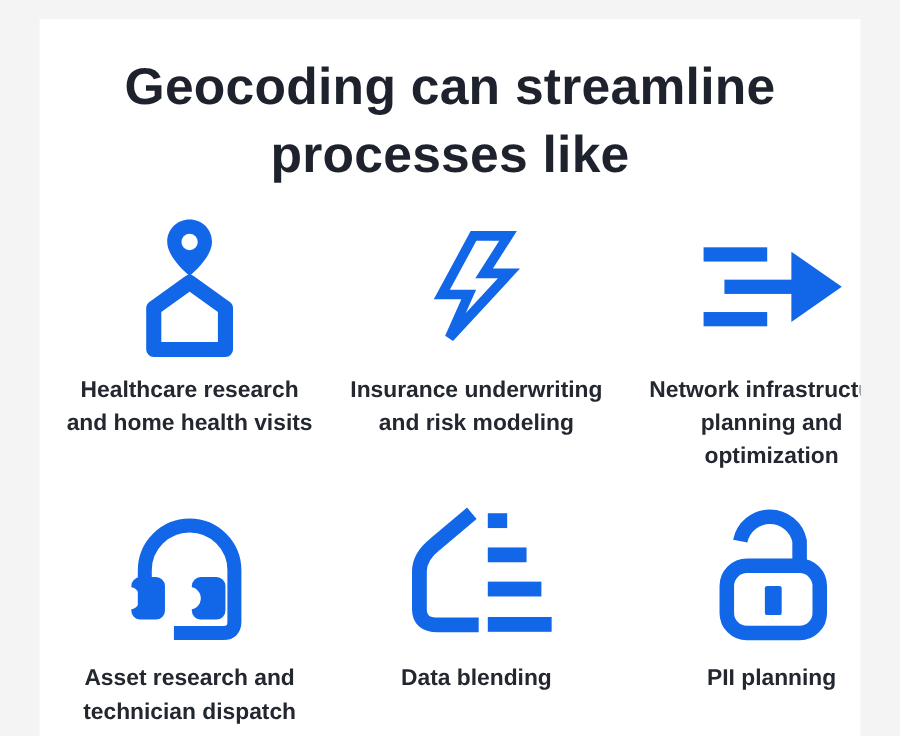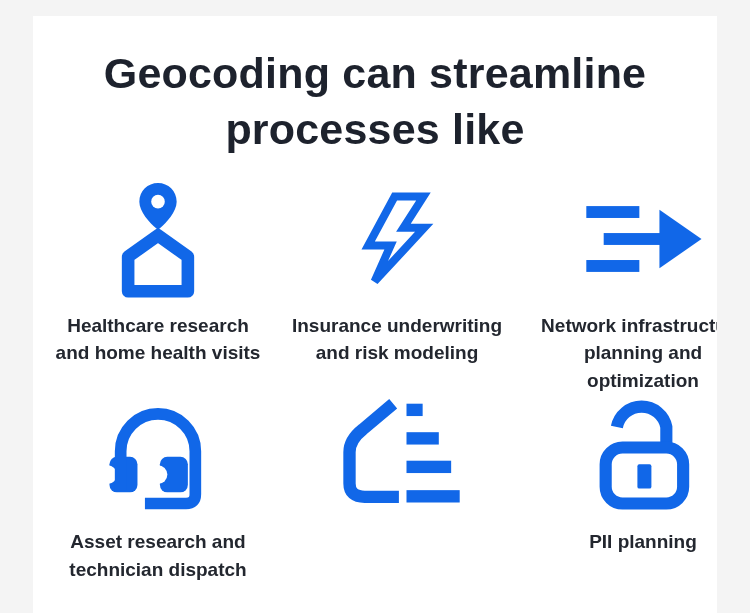--- a/index.html
+++ b/index.html
@@ -26,20 +26,21 @@
     line-height:1.3;
     letter-spacing:.2px;
     color:var(--ink-dark);
     white-space:pre-line;
   }
   .grid{
     display:grid;
     grid-template-columns:238px 240px 252px;
     padding:0 6px;
     margin-top:20px;
+    row-gap:24px;
   }
   .cell{
     display:flex;
     flex-direction:column;
     align-items:center;
   }
   .icon-box{
     height:122px;
     display:flex;
     align-items:center;
@@ -120,20 +121,21 @@
     <div class="cell">
       <div class="icon-box">
         <svg width="126" height="114" viewBox="0 0 132 120">
           <path d="M62 6 L30 33 Q16 44 16 57 L16 90 Q16 104 32 104 L68 104" fill="none" stroke="var(--accent)" stroke-width="13" stroke-linejoin="round"></path>
           <rect x="76" y="6" width="17" height="13" fill="var(--accent)"></rect>
           <rect x="76" y="36" width="34" height="13" fill="var(--accent)"></rect>
           <rect x="76" y="66" width="47" height="13" fill="var(--accent)"></rect>
           <rect x="76" y="97" width="56" height="13" fill="var(--accent)"></rect>
         </svg>
       </div>
+      <div class="label">Data blending</div>
     </div>
 
     <div class="cell">
       <div class="icon-box">
         <svg width="112" height="118" viewBox="0 0 120 124">
           <path d="M32 32 A27 27 0 0 1 85 32 L85 54" fill="none" stroke="var(--accent)" stroke-width="13"></path>
           <rect x="20" y="54" width="83" height="60" rx="18" fill="none" stroke="var(--accent)" stroke-width="13"></rect>
           <rect x="54" y="72" width="15" height="26" rx="2" fill="var(--accent)"></rect>
         </svg>
       </div>

